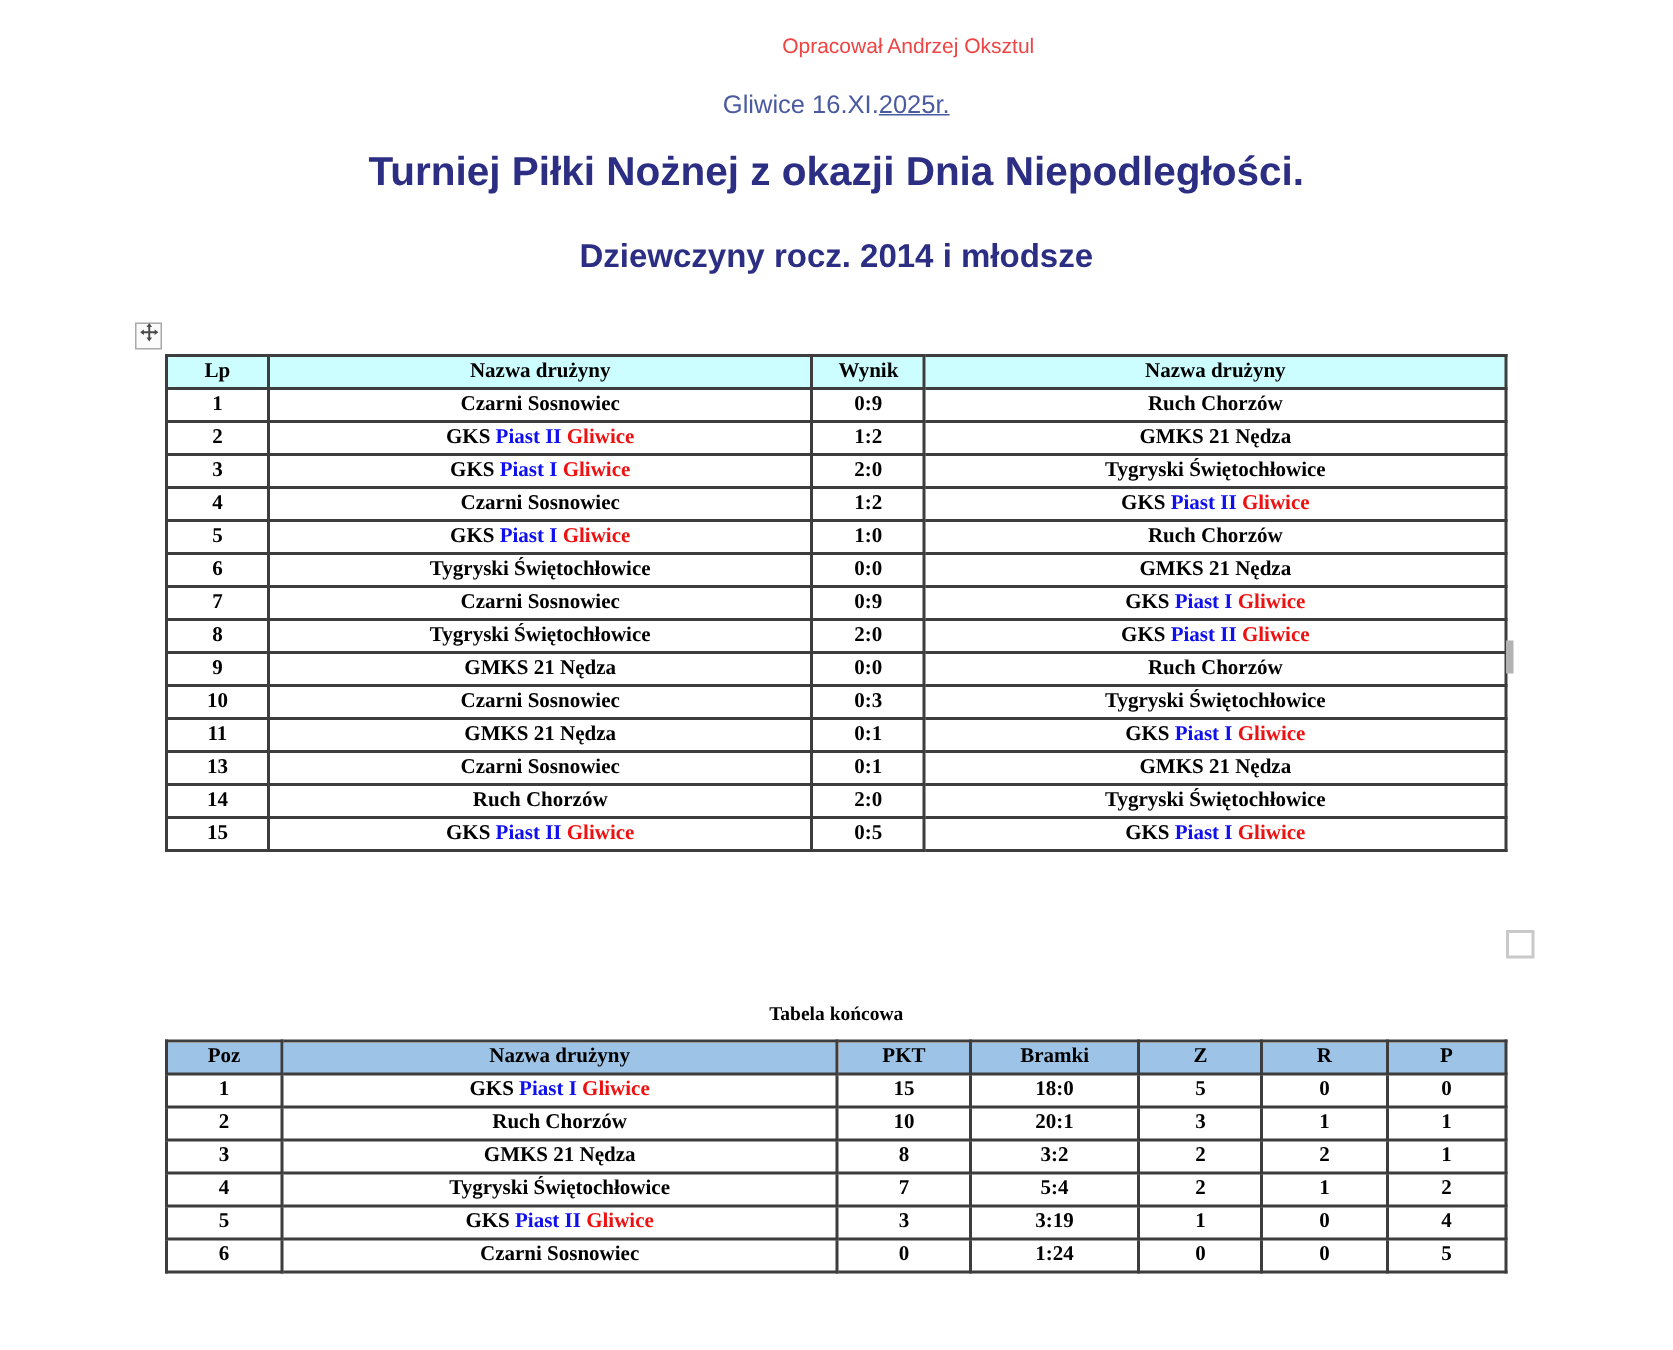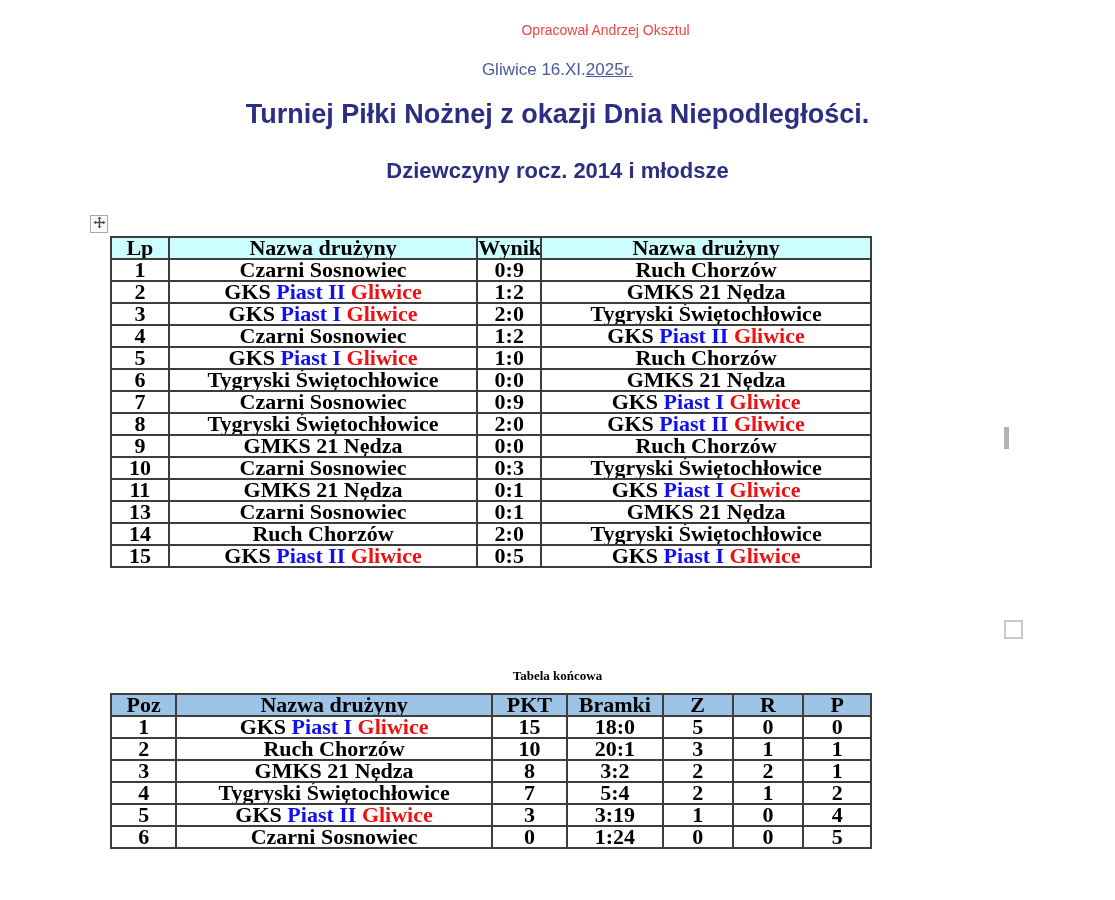--- a/index.html
+++ b/index.html
@@ -12,21 +12,21 @@
   .doc-title{top:99px;font-size:27px;font-weight:bold;color:var(--title-navy);}
   .doc-subtitle{top:158px;font-size:22px;font-weight:bold;color:var(--title-navy);}
 
   .move-handle{position:absolute;left:90px;top:215px;width:16px;height:16px;
        border:1px solid #a9a9a9;background:#fbfbfb;display:flex;align-items:center;justify-content:center;}
   .resize-handle{position:absolute;left:1004px;top:620px;width:15px;height:15px;
        border:2px solid #c9c9c9;background:#fff;}
   .gray-tick{position:absolute;left:1004px;top:427px;width:5px;height:22px;background:#b3b3b3;}
 
   table.grid{position:absolute;left:110px;border-collapse:collapse;table-layout:fixed;
-       width:762px;font-family:"Liberation Serif",serif;font-weight:bold;font-size:22px;color:#000;border-radius:19px;}
+       width:895px;font-family:"Liberation Serif",serif;font-weight:bold;font-size:14px;color:#000;border-radius:19px;}
   table.grid th,table.grid td{border:2px solid var(--border-col);text-align:center;
        padding:0;height:20px;line-height:20px;overflow:hidden;white-space:nowrap;}
   table.results{top:236px;}
   table.results thead th{background:var(--t1-head-bg);}
   table.final{top:693px;padding-left:32px;}
   table.final thead th{background:var(--t2-head-bg);}
   .final-title{top:668px;font-family:"Liberation Serif",serif;font-weight:bold;font-size:13px;color:#000;}
 
   .gks{color:#000;margin-top:34px;}
   .piast{color:var(--piast-blue);}

